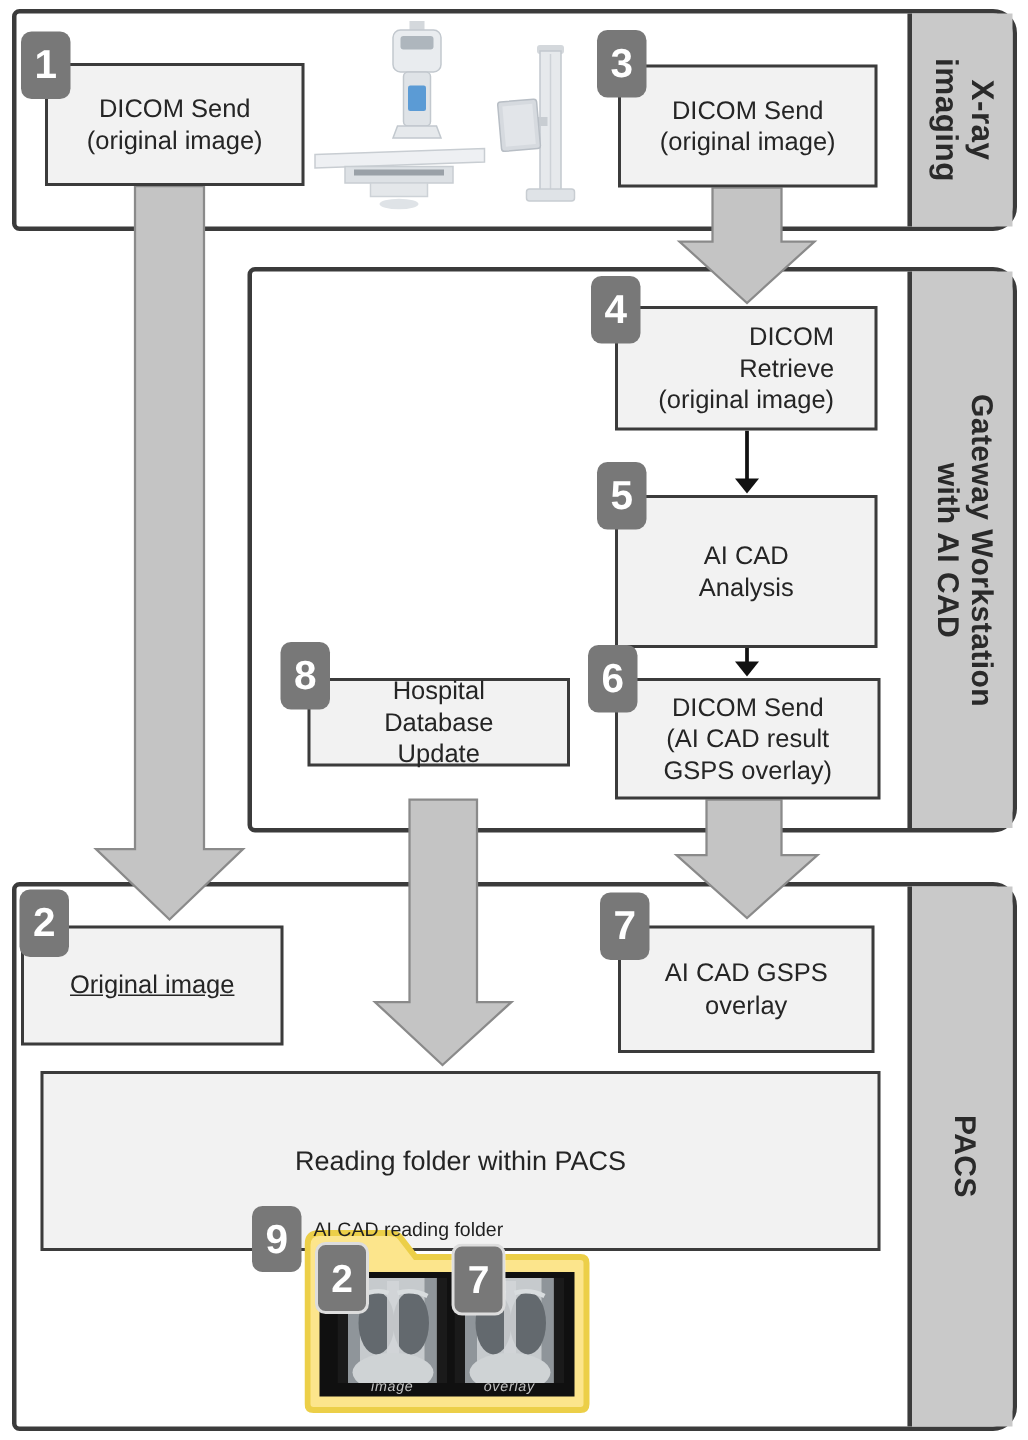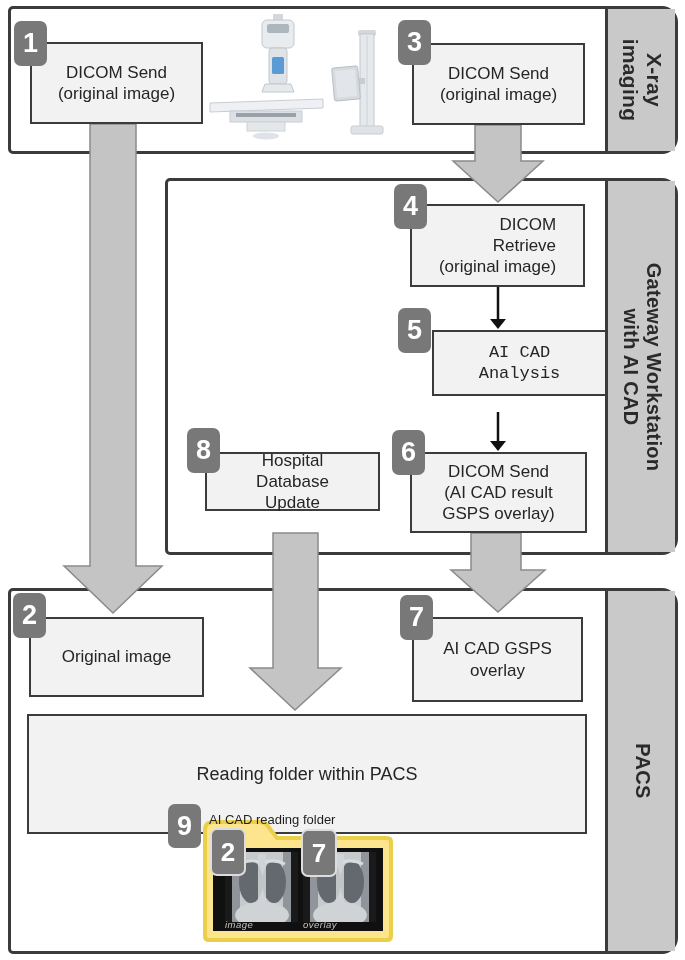--- a/index.html
+++ b/index.html
@@ -36,24 +36,24 @@
   
   .node{
     position:absolute;background:#f2f2f2;border:2px solid #3b3b3b;
     display:flex;align-items:center;justify-content:center;text-align:center;
     white-space:pre-line;font-size:17px;line-height:1.25;color:#252525;
     box-sizing:border-box;z-index:3;
   }
   #box1{left:30px; top:42px; width:173px;height:82px;}
   #box3{left:412px;top:43px; width:173px;height:82px;}
   #box4{left:410px;top:204px;width:175px;height:83px;text-align:right;}
-  #box5{left:432px;top:330px;width:175px;height:66px;font-family:Liberation Mono, monospace;}
+  #box5{left:410px;top:330px;width:175px;height:102px;}
   #box6{left:410px;top:452px;width:177px;height:81px;}
   #box8{left:205px;top:452px;width:175px;height:59px;}
-  #box2{left:29px; top:617px;width:175px;height:80px;}
+  #box2{left:14px; top:617px;width:175px;height:80px;text-decoration:underline;}
   #box7{left:412px;top:617px;width:171px;height:85px;}
   #box-reading{left:27px;top:714px;width:560px;height:120px;font-size:18px;}
   
   .badge{
     position:absolute;width:33px;height:45px;background:#787878;color:#fff;
     border-radius:7px;display:flex;align-items:center;justify-content:center;
     font-weight:700;font-size:27px;z-index:4;box-sizing:border-box;
   }
   #badge1{left:14px; top:21px;}
   #badge3{left:398px;top:20px;}
@@ -78,21 +78,21 @@
   }
   #folder{position:absolute;left:203px;top:818px;width:192px;height:126px;z-index:3;}
   #film-strip{
     position:absolute;left:213px;top:848px;width:170px;height:83px;background:#101010;
     z-index:5;
   }
   .film{position:absolute;top:4px;width:73px;height:70px;}
   #film-image{left:12px;}
   #film-overlay{left:90px;}
   .film-caption{
-    position:absolute;bottom:1px;width:73px;text-align:left;color:#c4c4c4;
+    position:absolute;bottom:1px;width:73px;text-align:center;color:#c4c4c4;
     font-size:9.5px;font-style:italic;letter-spacing:.5px;
   }
   #caption-image{left:12px;}
   #caption-overlay{left:90px;}
 </style>
 </head>
 <body>
 
 <div id="page">
 

